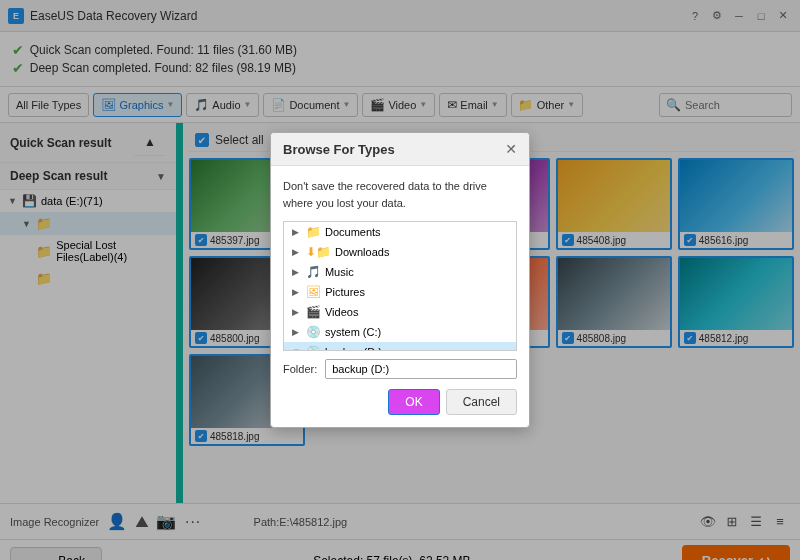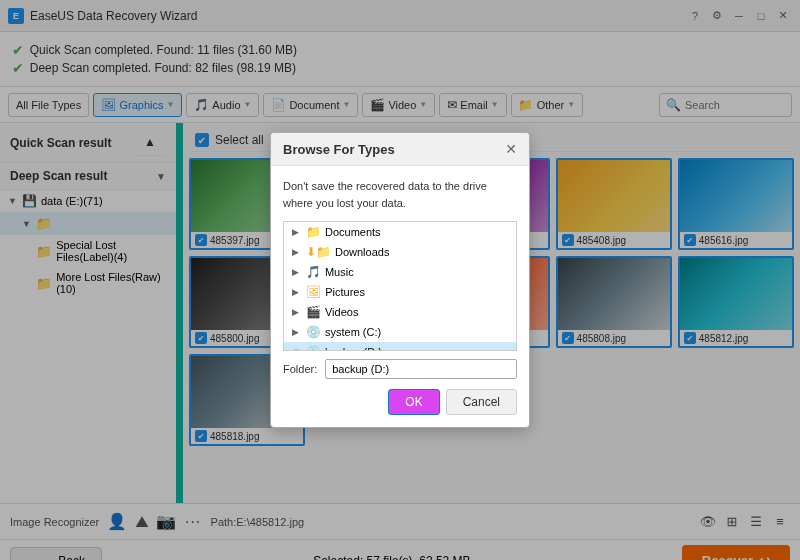--- a/index.html
+++ b/index.html
@@ -82,20 +82,21 @@
 
     
     .bottom-bar {
       background: white;
       border-top: 1px solid #e0e0e0;
       height: 36px;
       display: flex;
       align-items: center;
       padding: 0 10px;
       justify-content: space-between;
+      gap: 43px;
     }
     .img-recognizer { display: flex; align-items: center; gap: 8px; font-size: 11px; color: #555; }
     .ir-icon { font-size: 16px; color: #555; cursor: pointer; }
     .path-info { font-size: 11px; color: #555; flex: 1; margin: 0 10px; }
     .view-icons { display: flex; gap: 4px; align-items: center; }
     .view-icon { font-size: 13px; color: #555; cursor: pointer; width: 20px; height: 20px; display: flex; align-items: center; justify-content: center; }
 
     
     .status-bar {
       background: white;
@@ -233,21 +234,20 @@
     <div class="tree-item selected" style="padding-left:22px;">
       <span class="expand-arrow">▼</span>
       <span class="folder-icon">📁</span>
     </div>
     <div class="tree-item" style="padding-left:36px;">
       <span class="folder-icon">📁</span>
       <span>Special Lost Files(Label)(4)</span>
     </div>
     <div class="tree-item" style="padding-left:36px;">
       <span class="folder-icon">📁</span>
-      <span>More Lost Files(Raw)(10)</span>
     </div>
   </div>
 
   <div class="right-panel">
     <div class="select-all-bar">
       <span class="checkbox checked">✔</span>
       <span>Select all</span>
     </div>
     <div class="img-grid">
 

